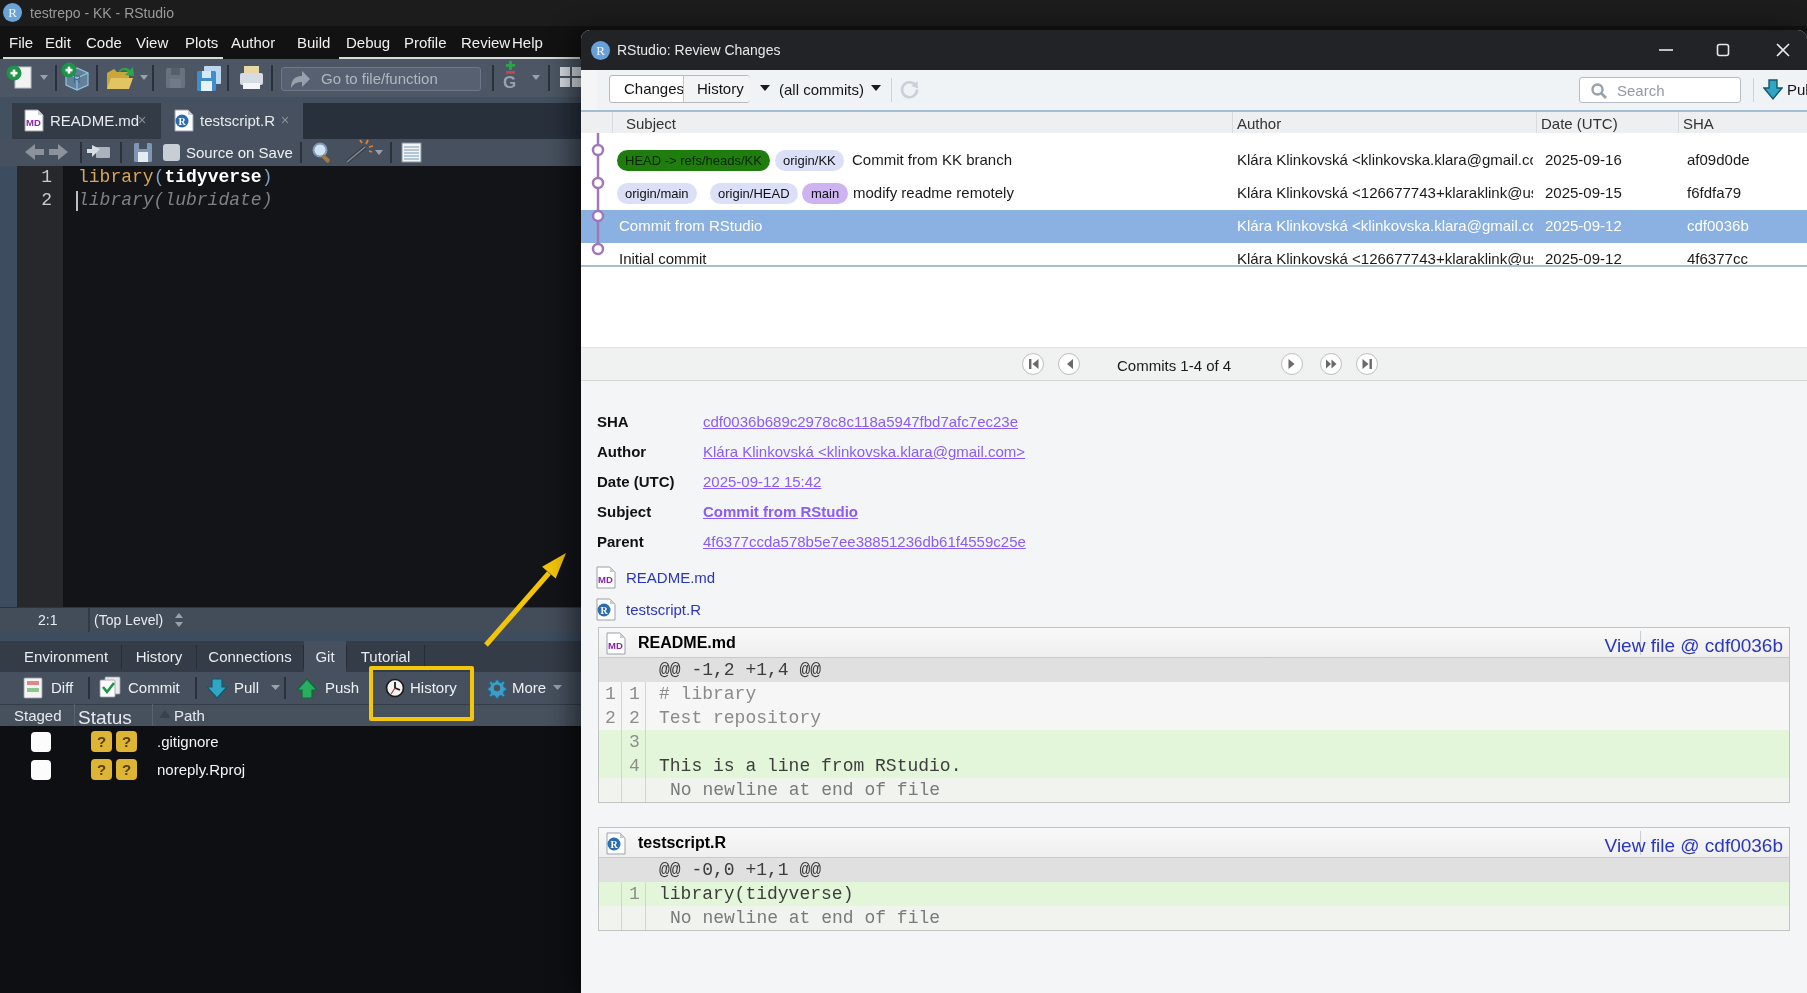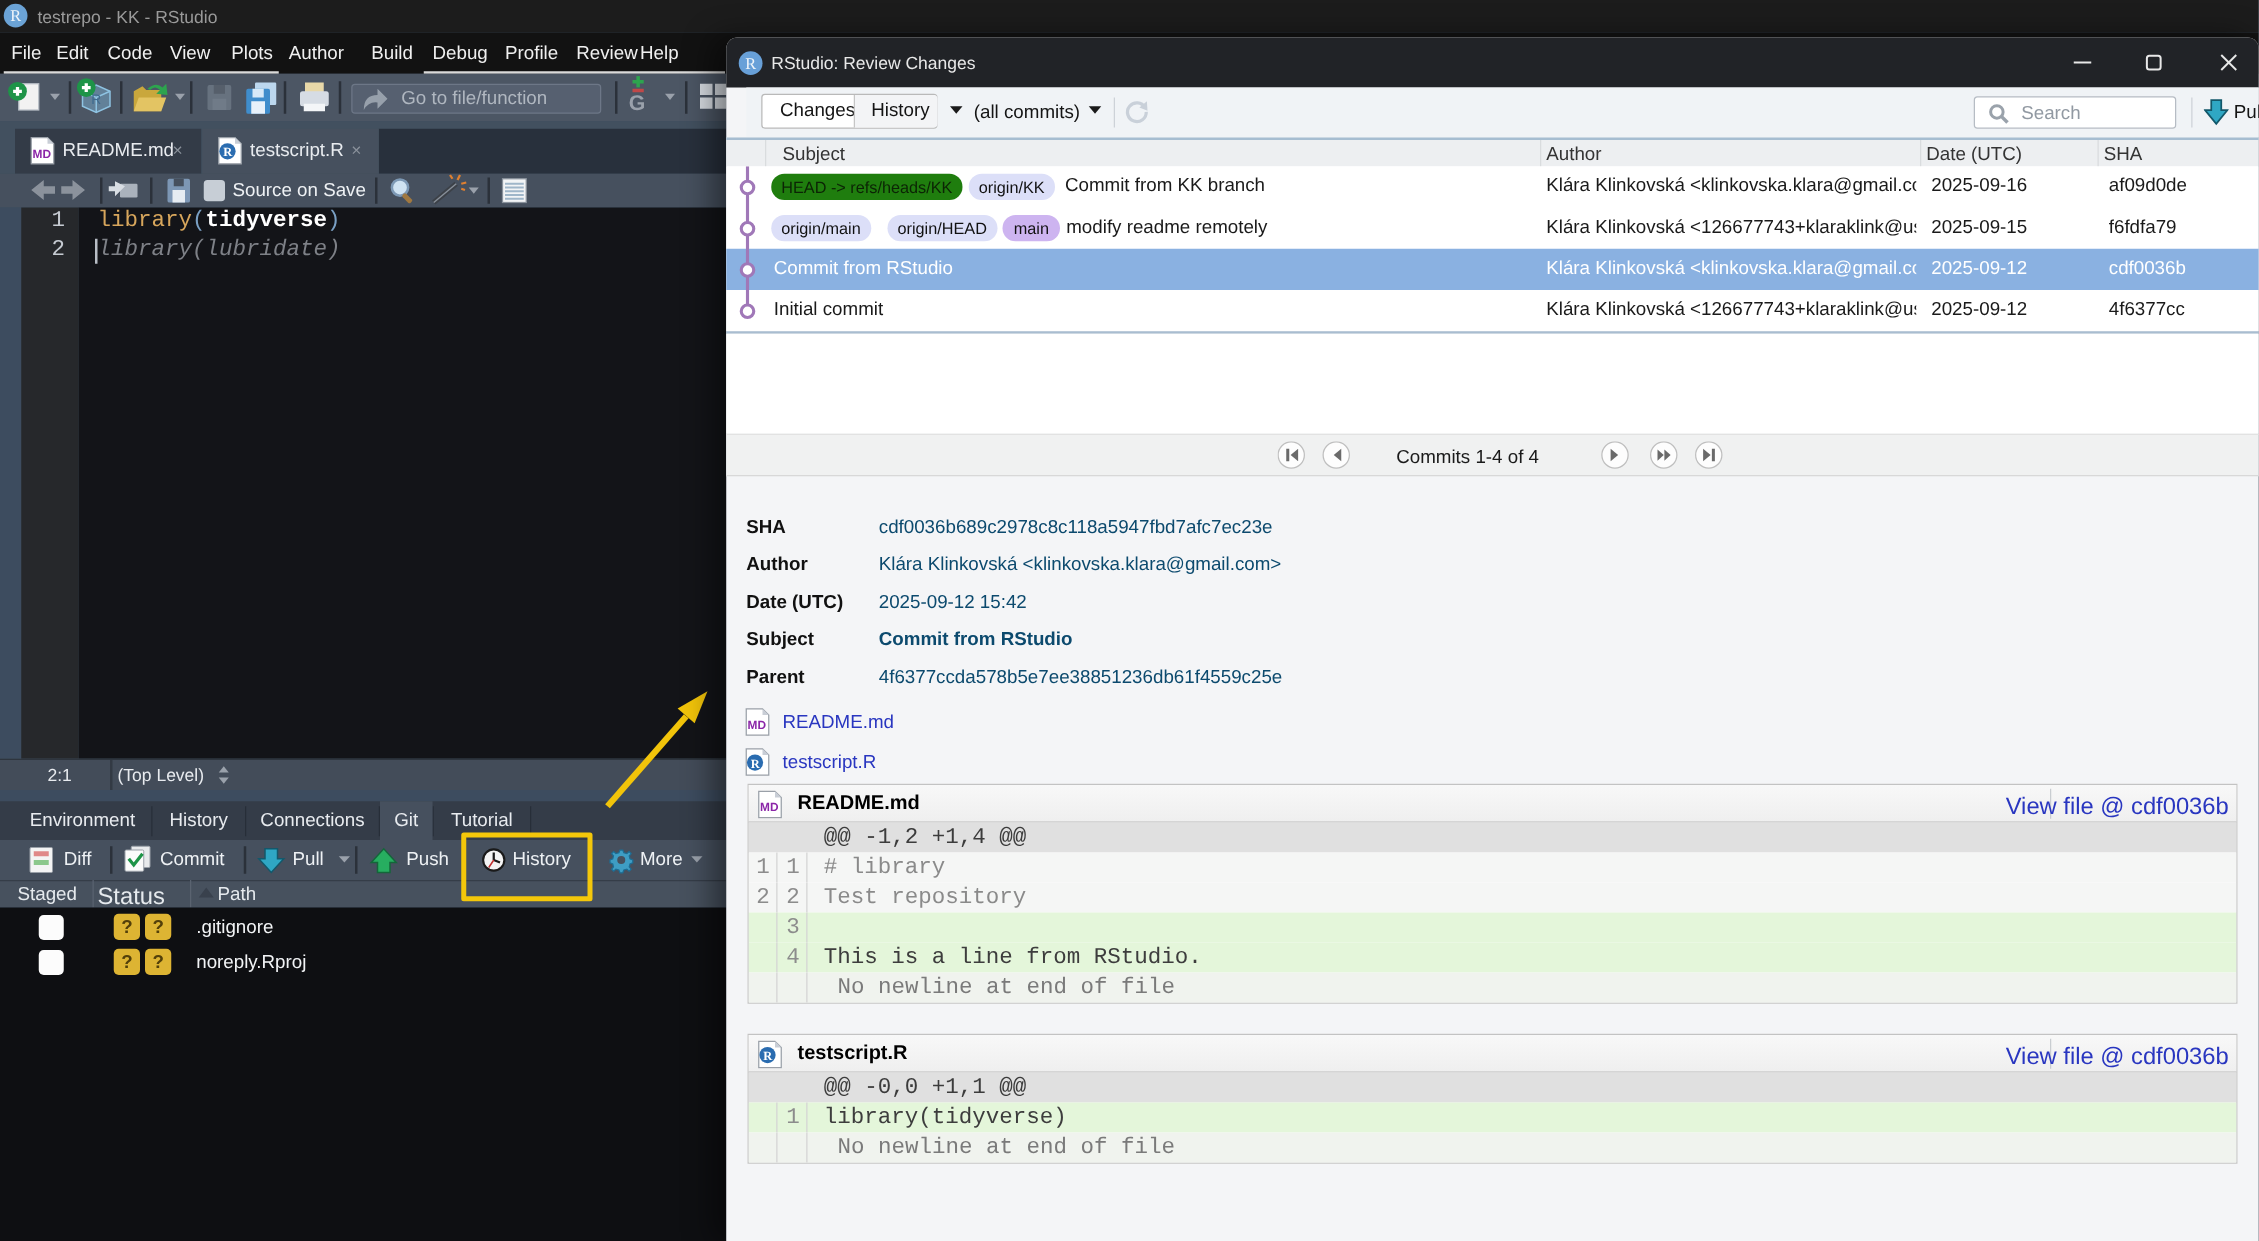--- a/index.html
+++ b/index.html
@@ -62,35 +62,35 @@
 .dcaret { position:absolute; width:0; height:0; border-left:5px solid transparent; border-right:5px solid transparent; border-top:6px solid #1a1a1a; }
 #allcommits { left:182px; top:11px; font-size:15px; color:#141414; }
 .dsep { position:absolute; width:1px; background:#cdd2d8; }
 #searchbox { left:982px; top:7px; width:162px; height:26px; background:#fff; border:1px solid #b6bcc4; border-radius:3px; }
 #searchtext { left:1020px; top:12px; color:#9199a2; font-size:15px; }
 #pulltext { left:1190px; top:11px; color:#141414; font-size:15px; }
 
 #ctable-head { left:0; top:80px; width:1226px; height:23px; background:#edeff1; border-top:2px solid #a6bdd1; font-size:15px; color:#333; }
 .chsep { position:absolute; top:0; width:1px; height:23px; background:#d9dcde; }
 #ctable { left:0; top:103px; width:1226px; height:132px; background:#fff; }
-.crow { position:absolute; left:0; width:1226px; height:33px; font-size:15px; color:#1a1a1a; }
+.crow { position:absolute; left:0; width:1226px; height:33px; font-size:15px; color:#1a1a1a;margin-top:11px; }
 #crow3 { background:#8ab1e1; color:#fff; }
 .badge { position:absolute; top:6px; height:21px; border-radius:10.5px; font-size:13px; line-height:21px; padding:0 8px; color:#111; }
 .lav { background:#dcdff8; }
 .cauthor { position:absolute; left:656px; top:7px; width:296px; overflow:hidden; white-space:nowrap; }
 .cdate { position:absolute; left:964px; top:7px; }
 .csha { position:absolute; left:1106px; top:7px; }
 #tbl-bottom { left:0; top:235px; width:1226px; height:2px; background:#a9bdd0; }
 #tbl-white { left:0; top:237px; width:1226px; height:80px; background:#fff; }
 
 #pager { left:0; top:317px; width:1226px; height:34px; background:#f0f1f1; border-top:1px solid #e2e2e2; border-bottom:1px solid #d8d8d8; }
 #pager-text { left:536px; top:9px; font-size:15px; color:#1a1a1a; }
 
 .dlabel { position:absolute; left:16px; font-size:15px; font-weight:bold; color:#111; }
-.dvalue { position:absolute; left:122px; font-size:15px; color:#0c4a6e; }
+.dvalue { position:absolute; left:122px; font-size:15px; color:#8b5cf6;text-decoration:underline; }
 .flink { position:absolute; left:45px; font-size:15px; color:#2936c0; }
 
 .card { position:absolute; left:17px; width:1192px; background:#fff; border:1px solid #c3c3c3; }
 .chead { position:relative; height:30px; background:linear-gradient(#f8f8f8,#efefef); border-bottom:1px solid #c9c9c9; }
 .chead .fname { position:absolute; left:39px; top:6px; font-size:16px; font-weight:bold; color:#000; }
 .viewfile { position:absolute; right:6px; top:7px; font-size:19px; color:#2936c0; }
 .vsep { position:absolute; right:148px; top:3px; width:1px; height:24px; background:#c9cdd1; }
 .hunk { height:24px; background:#e0e0e0; font-family:"Liberation Mono",monospace; font-size:18px; color:#3c3c3c; line-height:24px; padding-left:60px; white-space:pre; }
 .dline { position:relative; height:24px; font-family:"Liberation Mono",monospace; font-size:18px; line-height:24px; white-space:pre; }
 .dline .n1, .dline .n2 { position:absolute; top:0; width:23px; text-align:left; padding-left:6px; color:#8c8c8c; border-right:1px solid #d4d4d4; height:24px; }

